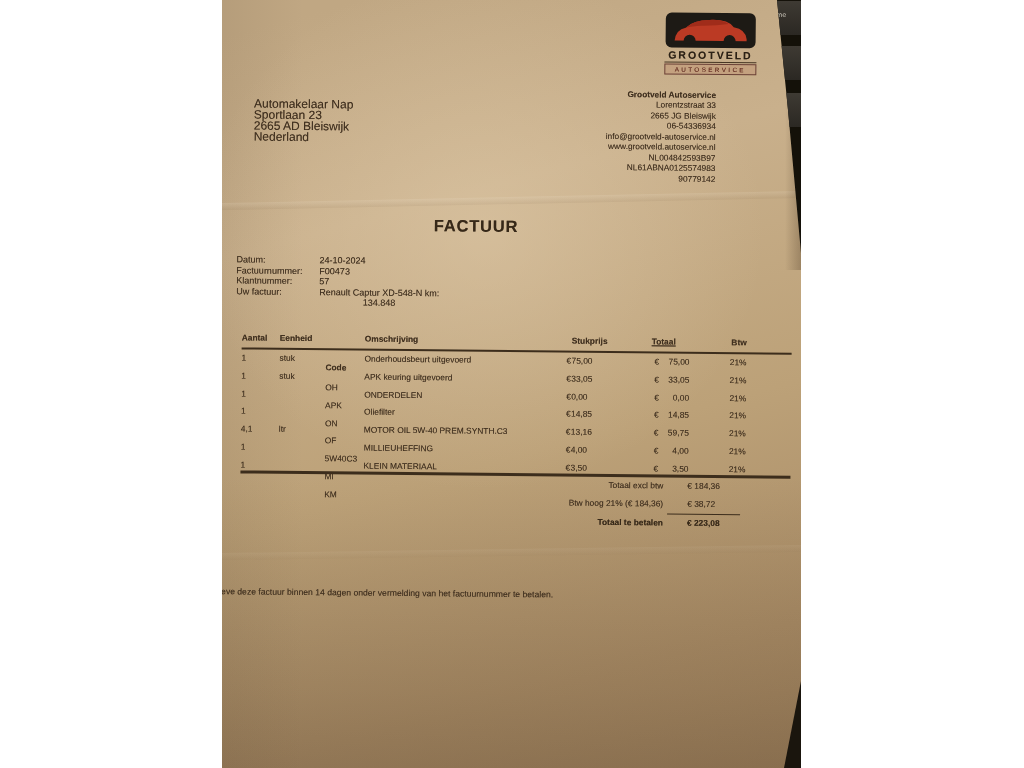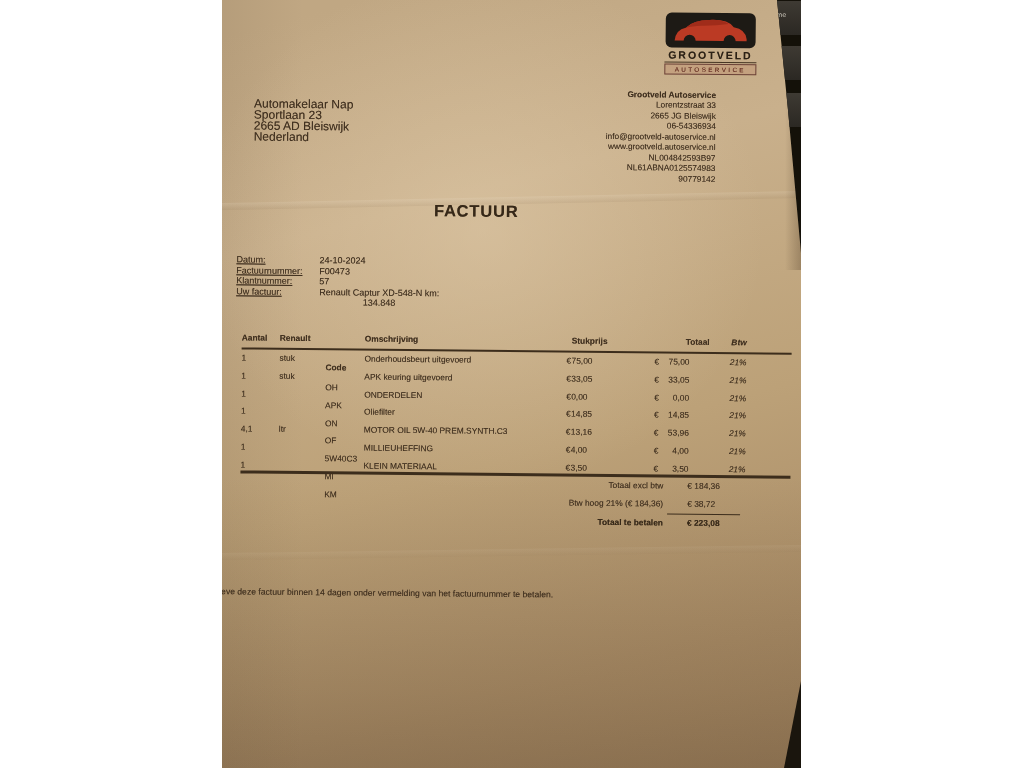--- a/index.html
+++ b/index.html
@@ -79,41 +79,41 @@
     display:block;margin-top:1px;
     font-size:6.3px;letter-spacing:2.4px;color:#6e2d22;
     border:1px solid #6b4237;background:rgba(175,85,65,.14);
     padding:1px 0;
   }
   
   .recipient{position:absolute;left:33px;top:101px;font-size:12px;line-height:11px;}
   .company{position:absolute;right:84px;top:88px;font-size:8.3px;line-height:10.45px;text-align:right;}
   .company .line:first-child{font-weight:bold;}
   
-  .title{position:absolute;left:214px;top:202px;font-size:16.5px;font-weight:bold;letter-spacing:.8px;color:#362818;}
+  .title{position:absolute;left:214px;top:217px;font-size:16.5px;font-weight:bold;letter-spacing:.8px;color:#362818;}
   
   .meta{position:absolute;left:17px;top:257px;font-size:9px;line-height:10.6px;}
-  .mlabel{display:inline-block;width:83px;text-decoration:underline;}
+  .mlabel{display:inline-block;width:83px;}
   .mextra{margin-left:83px;text-align:center;}
   
   .thead,.trow-line{position:absolute;left:23px;width:550px;height:12px;}
   .thead{top:335px;font-weight:bold;}
   .rows{position:absolute;left:23px;top:355px;width:550px;}
   .rows .trow{position:relative;height:17.75px;}
   .c{position:absolute;top:0;white-space:nowrap;}
   .c-aantal{left:0;width:30px;}
   .c-een{left:38px;}
   .c-code{left:84px;margin-top:29px;}
   .c-oms{left:123px;}
   .c-eur1{left:325px;}
   .c-stuk{left:330px;width:62px;text-align:left;}
   .c-eur2{left:413px;}
   .c-tot{left:416px;width:32px;text-align:right;}
-  .c-btw{left:473px;width:32px;text-align:right;font-style:italic;}
-  .th-tot{left:428px;width:40px;text-align:right;}
+  .c-btw{left:473px;width:32px;text-align:right;}
+  .th-tot{left:402px;width:40px;text-align:center;text-decoration:underline;}
   .rule{position:absolute;background:#3c2d1c;}
   .rule-top{left:23px;top:350px;width:550px;height:1.5px;}
   .rule-bottom{left:23px;top:473px;width:550px;height:2.5px;}
   .rule-mini{left:450px;top:512px;width:73px;height:1.2px;}
   
   .totals{position:absolute;left:0;top:479px;width:579px;}
   .totals .trow{position:relative;height:18.4px;}
   .t-label{position:absolute;left:246px;width:200px;text-align:right;}
   .t-eur{position:absolute;left:470px;}
   .t-amt{position:absolute;left:477px;width:42px;text-align:left;}
@@ -183,21 +183,21 @@
         </div>
           <div class="mrow">
           <span class="mlabel">Uw factuur:</span><span class="mvalue">Renault Captur XD-548-N km:</span>
         </div>
         </div>
       <div class="mextra">134.848</div>
     </div>
 
     <div class="thead">
       <span class="c c-aantal">Aantal</span>
-      <span class="c c-een">Renault</span>
+      <span class="c c-een">Eenheid</span>
       <span class="c c-code">Code</span>
       <span class="c c-oms">Omschrijving</span>
       <span class="c c-stuk">Stukprijs</span>
       <span class="c th-tot">Totaal</span>
       <span class="c c-btw">Btw</span>
     </div>
     <div class="rule rule-top"></div>
 
     <div class="rows">
 
@@ -246,21 +246,21 @@
         <span class="c c-btw">21%</span>
       </div>
         <div class="trow">
         <span class="c c-aantal">4,1</span>
         <span class="c c-een">ltr</span>
         <span class="c c-code">5W40C3</span>
         <span class="c c-oms">MOTOR OIL 5W-40 PREM.SYNTH.C3</span>
         <span class="c c-eur1">€</span>
         <span class="c c-stuk">13,16</span>
         <span class="c c-eur2">€</span>
-        <span class="c c-tot">53,96</span>
+        <span class="c c-tot">59,75</span>
         <span class="c c-btw">21%</span>
       </div>
         <div class="trow">
         <span class="c c-aantal">1</span>
         <span class="c c-een"></span>
         <span class="c c-code">MI</span>
         <span class="c c-oms">MILLIEUHEFFING</span>
         <span class="c c-eur1">€</span>
         <span class="c c-stuk">4,00</span>
         <span class="c c-eur2">€</span>

